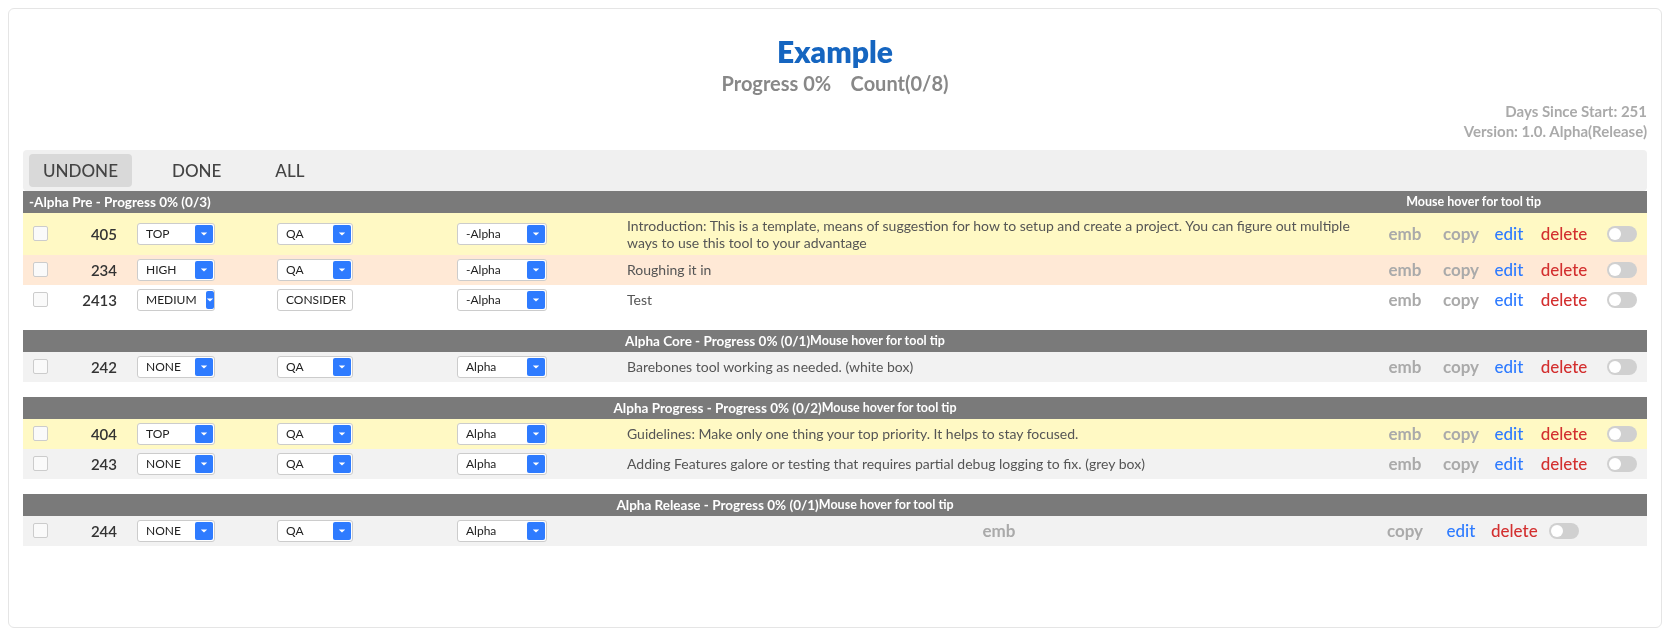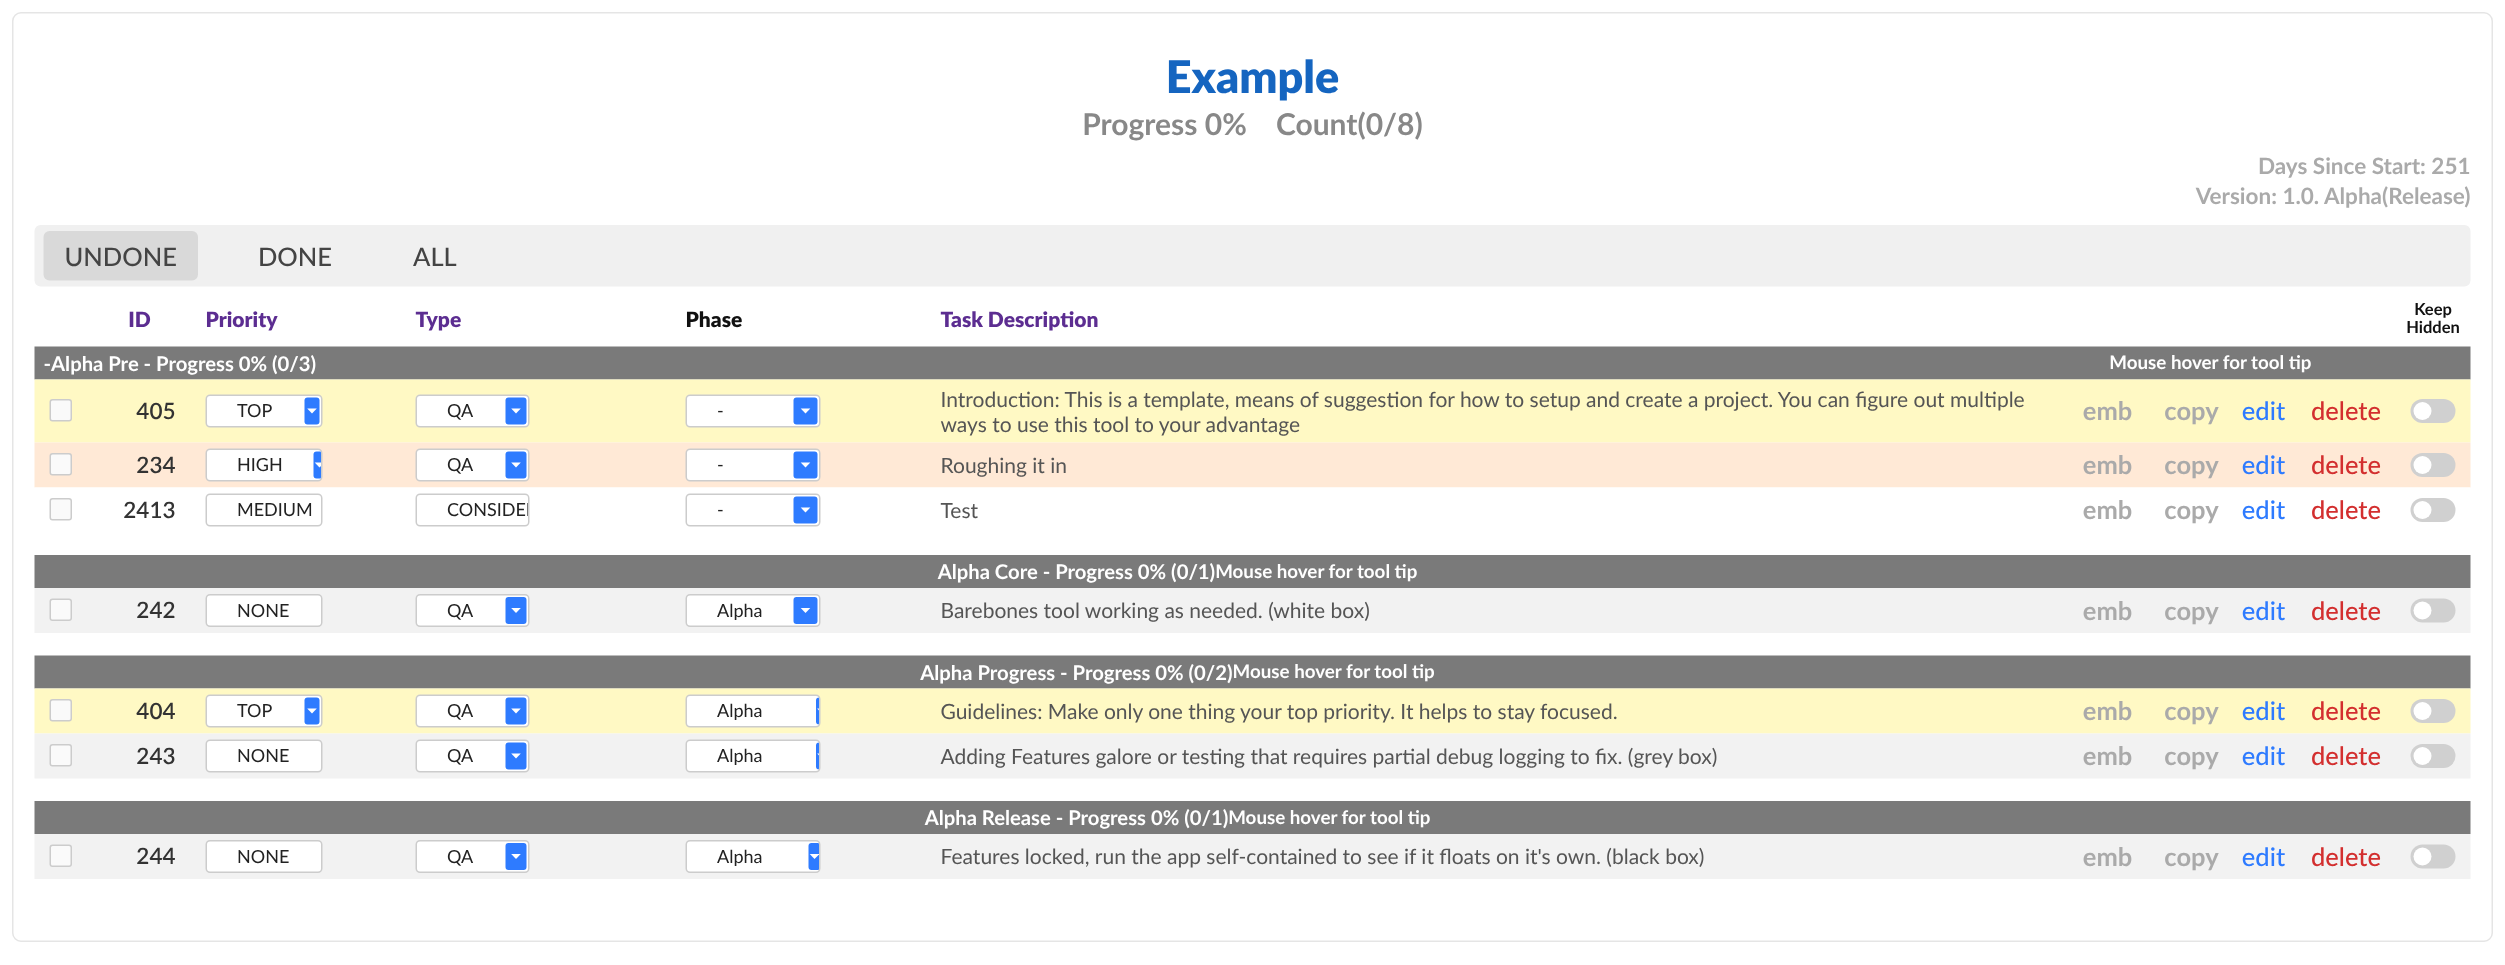--- a/index.html
+++ b/index.html
@@ -104,21 +104,21 @@
     background: #fff;
     border: 1px solid #ccc;
     border-radius: 3px;
     height: 22px;
     width: 78px;
     overflow: hidden;
     cursor: pointer;
   }
   .sel.wide { width: 76px; }
   .sel.phase { width: 90px; }
-  .sel .txt { flex: 1; padding: 0 20px; font-size: 12px; line-height: 20px; color: #222;}
+  .sel .txt { flex: 1; padding: 0 8px; font-size: 12px; line-height: 20px; color: #222;}
   .sel .arrow {
     width: 18px;
     background: #2e7bff;
     display: flex; align-items: center; justify-content: center;
     border-radius: 2px;
     margin: 1px;
   }
   .sel .arrow svg { fill: #fff; width: 8px; height: 8px; }
   .desc { color: #555; font-size: 14px; padding-right: 10px;}
   .act { color: #aaa; font-weight: 700; font-size: 17px; cursor: pointer; text-align: center;}
@@ -153,33 +153,20 @@
     <div>Days Since Start: 251</div>
     <div>Version: 1.0. Alpha(Release)</div>
   </div>
 
   <div class="tabbar">
     <div class="tabbtn active">UNDONE</div>
     <div class="tabbtn">DONE</div>
     <div class="tabbtn">ALL</div>
   </div>
 
-  <div class="cols headrow">
-    <div class="cell"></div>
-    <div class="cell purple" style="text-align:center">ID</div>
-    <div class="cell purple">Priority</div>
-    <div class="cell purple">Type</div>
-    <div class="cell black">Phase</div>
-    <div class="cell purple">Task Description</div>
-    <div class="cell"></div>
-    <div class="cell"></div>
-    <div class="cell"></div>
-    <div class="cell"></div>
-    <div class="cell keep">Keep Hidden</div>
-  </div>
 
   <div id="groups-container">
       <div class="grouphead">
         <span>-Alpha Pre - Progress 0%   (0/3)</span>
         <span class="tooltip">Mouse hover for tool tip</span>
       </div>
       <div class="cols row yellow">
         <div class="cell">
           <div class="chk"></div>
         </div>
@@ -486,21 +473,20 @@
         <div class="cell">
           <div class="sel phase">
             <div class="txt">Alpha Release</div>
             <div class="arrow">
               <svg viewBox="0 0 10 10">
                 <path d="M1 3 L5 7 L9 3 Z"></path>
               </svg>
             </div>
           </div>
         </div>
-        <div class="cell desc">Features locked, run the app self-contained to see if it floats on it's own. (black box)</div>
         <div class="cell act">emb</div>
         <div class="cell act">copy</div>
         <div class="cell act edit">edit</div>
         <div class="cell act delete">delete</div>
         <div class="cell">
           <div class="toggle"></div>
         </div>
       </div>
       <div class="spacer"></div>
     </div>

